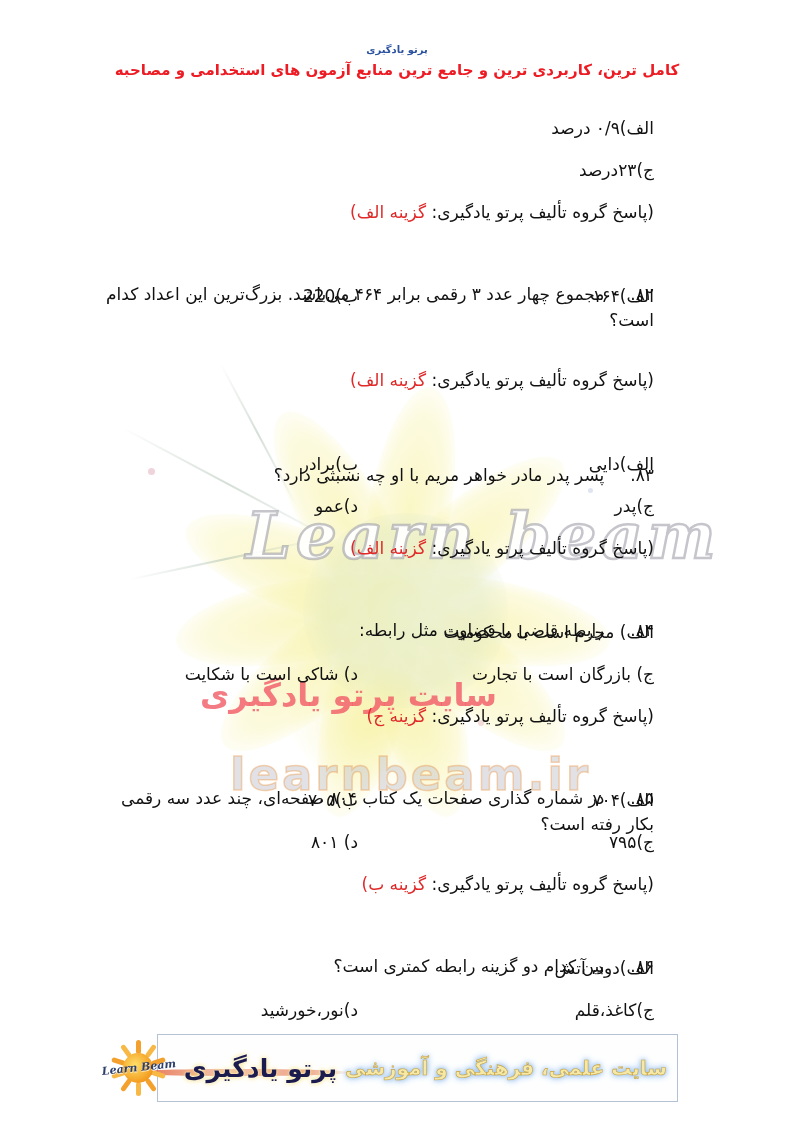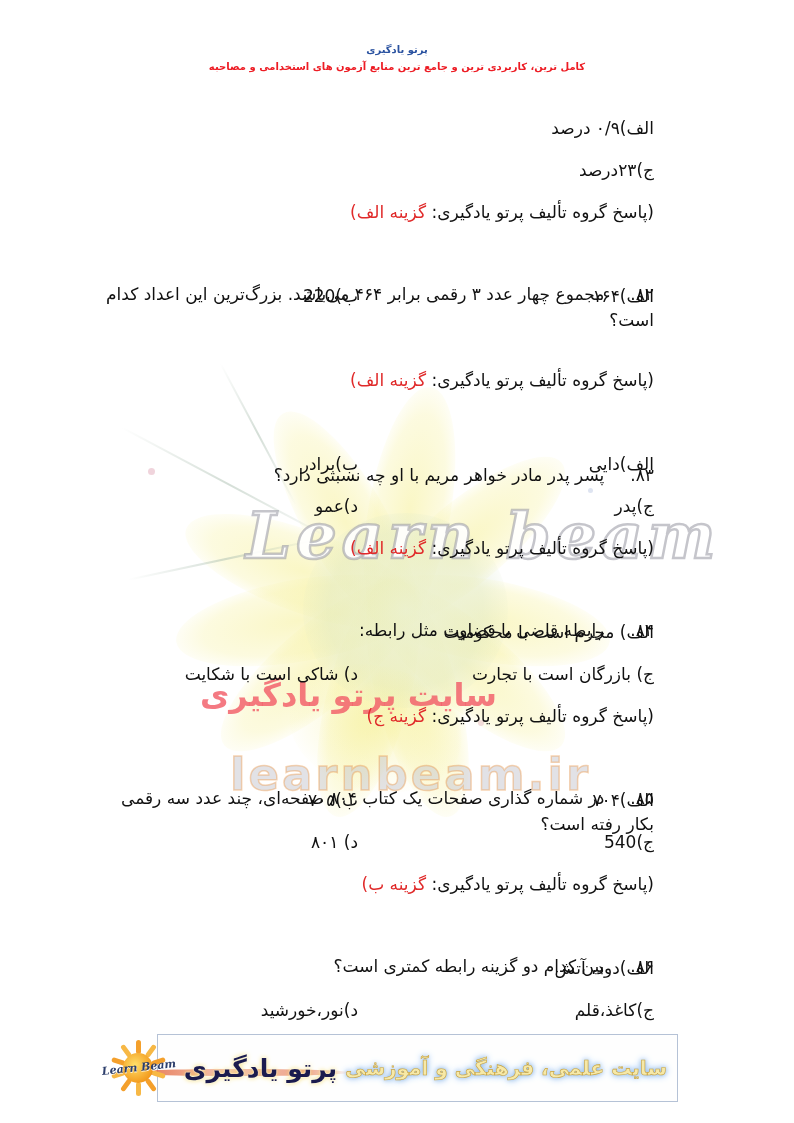--- a/index.html
+++ b/index.html
@@ -5,21 +5,21 @@
   html,body{margin:0;padding:0;}
   body{
     width:794px;height:1123px;position:relative;overflow:hidden;
     background:#ffffff;
     font-family:"DejaVu Sans",sans-serif;
     color:#111;
   }
   
   .hdr{position:absolute;left:0;right:0;text-align:center;font-weight:bold;}
   .hdr-blue{top:44px;font-size:10px;color:#2a52a0;}
-  .hdr-red{top:61px;font-size:10px;color:#ed1c24;}
+  .hdr-red{top:61px;font-size:15px;color:#ed1c24;}
 
   
   .wm{position:absolute;pointer-events:none;z-index:0;}
   .flower{left:118px;top:408px;width:540px;height:390px;}
   .petal{position:absolute;left:150px;top:155px;width:250px;height:82px;border-radius:50%;
     background:radial-gradient(ellipse at center, rgba(246,240,150,0.55) 0%, rgba(246,240,150,0.30) 55%, rgba(246,240,150,0) 78%);}
   .petal:nth-child(1){transform:rotate(10deg) translateX(95px);}
   .petal:nth-child(2){transform:rotate(40deg) translateX(95px);}
   .petal:nth-child(3){transform:rotate(75deg) translateX(95px);}
   .petal:nth-child(4){transform:rotate(105deg) translateX(95px);}
@@ -175,21 +175,21 @@
 </div>
 
 <div class="line" style="top:745px">
   <span class="qnum">۸۵.</span><span>در شماره گذاری صفحات یک کتاب ۸۰۴ صفحه‌ای، چند عدد سه رقمی بکار رفته است؟</span>
 </div>
 <div class="line orow" style="top:787px">
   <span class="o1">الف)۷۰۴</span>
   <span class="o2">ب)۷۰۵</span>
 </div>
 <div class="line orow" style="top:829px">
-  <span class="o1">ج)540</span>
+  <span class="o1">ج)۷۹۵</span>
   <span class="o2">د) ۸۰۱</span>
 </div>
 <div class="line" style="top:871px">
   <span>(پاسخ گروه تألیف پرتو یادگیری: </span><span class="red">گزینه ب)</span>
 </div>
 
 <div class="line" style="top:913px">
   <span class="qnum">۸۶.</span><span>بین کدام دو گزینه رابطه کمتری است؟</span>
 </div>
 <div class="line orow" style="top:955px">

